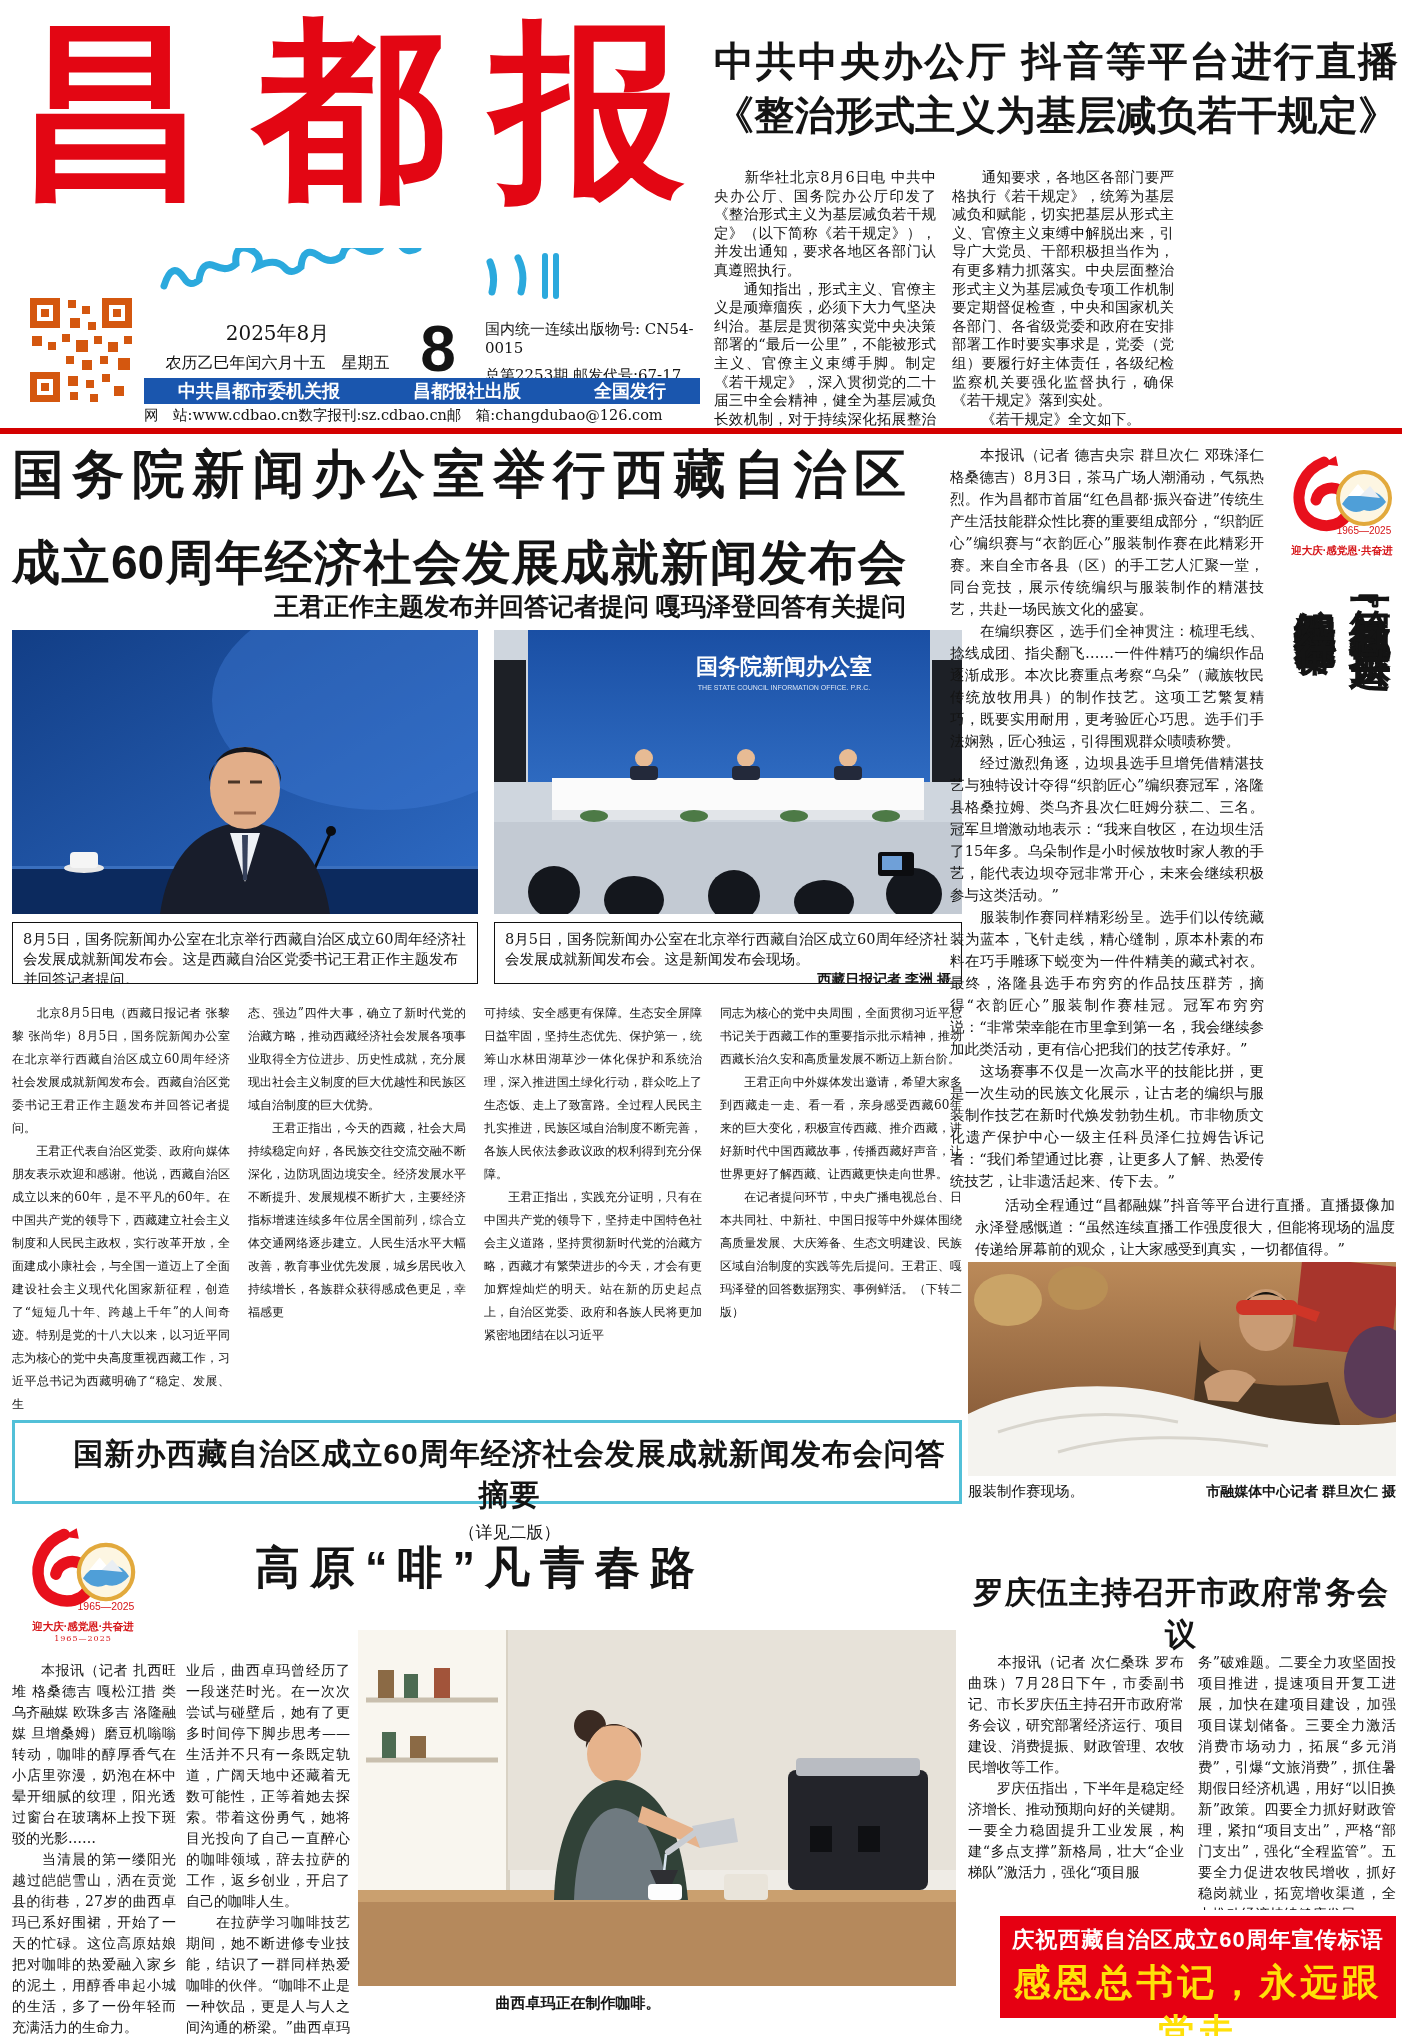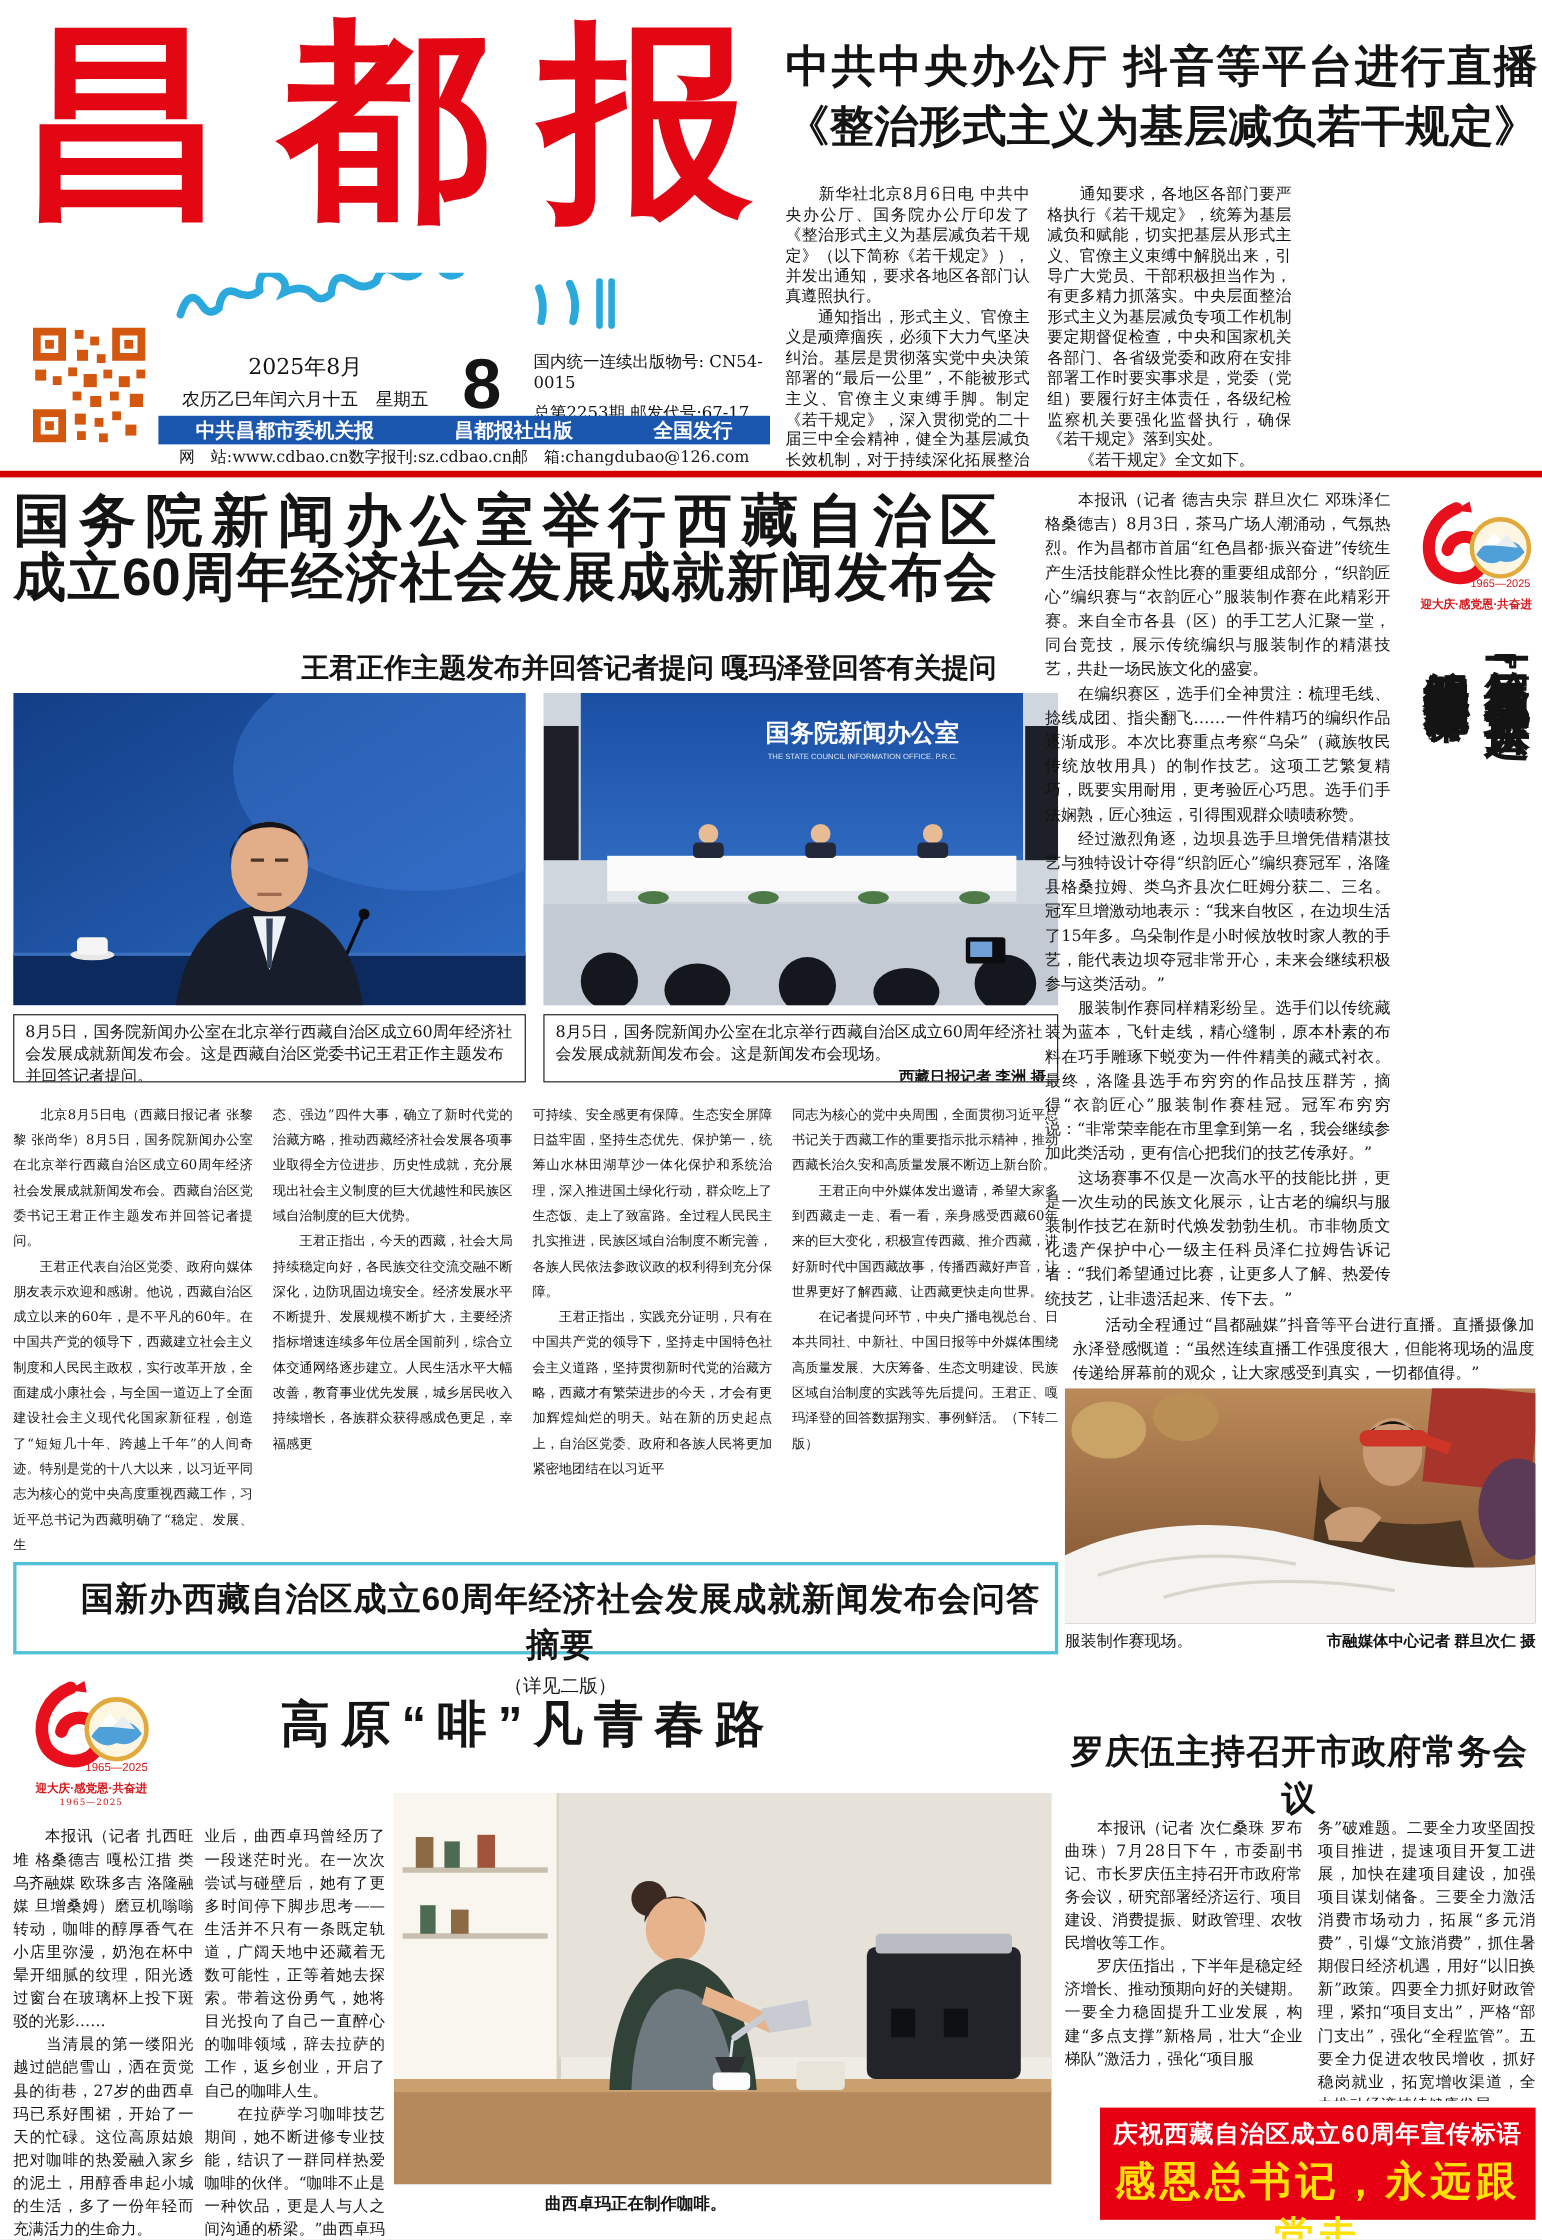--- a/index.html
+++ b/index.html
@@ -8,21 +8,21 @@
   .abs{position:absolute;}
   .hei{font-family:"Liberation Sans","DejaVu Sans",sans-serif;}
   .jcol{text-align:justify;overflow:hidden;white-space:pre-line;}
   .fill{text-align:justify;text-align-last:justify;}
   
   .mast-title{left:16px;top:2px;font-size:192px;line-height:1.12;font-weight:bold;color:#e30613;
               letter-spacing:46px;white-space:nowrap;}
   .bluebar{left:144px;top:378px;width:556px;height:26px;background:#1a56ae;color:#fff;
            display:flex;justify-content:space-between;align-items:center;padding:11px 34px;box-sizing:border-box;
            font-weight:bold;font-size:18px;}
-  .contacts{left:144px;top:406px;width:556px;display:flex;justify-content:center;font-size:14.5px;}
+  .contacts{left:144px;top:406px;width:556px;display:flex;justify-content:flex-start;font-size:14.5px;}
   .redrule{left:0;top:428px;width:1402px;height:6px;background:#d40000;}
   
   .trh{left:714px;width:684px;font-weight:bold;font-size:40px;line-height:1.05;}
   .trcol{top:168px;height:258px;width:222px;font-size:14.5px;line-height:18.6px;}
   
   .mh{left:12px;width:894px;font-weight:bold;line-height:1.1;}
   .photo{overflow:hidden;background:#dfe3e8;}
   .capbox{top:922px;height:62px;border:1.5px solid #111;padding:6px 10px;box-sizing:border-box;
           font-size:14.5px;line-height:20px;overflow:hidden;}
   .credit{display:block;text-align:right;font-weight:bold;font-family:"Liberation Sans",sans-serif;font-size:14px;}
@@ -113,21 +113,21 @@
 
   <div class="abs trh hei fill" style="top:40px;">中共中央办公厅 抖音等平台进行直播</div>
   <div class="abs trh hei fill" style="top:94px;">《整治形式主义为基层减负若干规定》</div>
 
   <div class="abs trcol jcol" style="left:714px;">　　新华社北京8月6日电 中共中央办公厅、国务院办公厅印发了《整治形式主义为基层减负若干规定》（以下简称《若干规定》），并发出通知，要求各地区各部门认真遵照执行。
 　　通知指出，形式主义、官僚主义是顽瘴痼疾，必须下大力气坚决纠治。基层是贯彻落实党中央决策部署的“最后一公里”，不能被形式主义、官僚主义束缚手脚。制定《若干规定》，深入贯彻党的二十届三中全会精神，健全为基层减负长效机制，对于持续深化拓展整治形式主义为基层减负具有重要意义。</div>
   <div class="abs trcol jcol" style="left:952px;">　　通知要求，各地区各部门要严格执行《若干规定》，统筹为基层减负和赋能，切实把基层从形式主义、官僚主义束缚中解脱出来，引导广大党员、干部积极担当作为，有更多精力抓落实。中央层面整治形式主义为基层减负专项工作机制要定期督促检查，中央和国家机关各部门、各省级党委和政府在安排部署工作时要实事求是，党委（党组）要履行好主体责任，各级纪检监察机关要强化监督执行，确保《若干规定》落到实处。
 　　《若干规定》全文如下。</div>
 
   <div class="abs mh hei fill" style="top:446px;font-size:52px;">国务院新闻办公室举行西藏自治区</div>
-  <div class="abs mh hei fill" style="top:500px;font-size:48px;">成立60周年经济社会发展成就新闻发布会</div>
+  <div class="abs mh hei fill" style="top:537px;font-size:48px;">成立60周年经济社会发展成就新闻发布会</div>
   <div class="abs hei" style="left:12px;top:590px;width:894px;text-align:right;font-weight:bold;font-size:25px;">王君正作主题发布并回答记者提问 嘎玛泽登回答有关提问</div>
 
   <div class="abs photo" style="left:12px;top:630px;width:466px;height:284px;">
     <svg width="466" height="284" viewBox="0 0 466 284">
       <defs>
         <linearGradient id="pg1" x1="0" y1="0" x2="1" y2="1">
           <stop offset="0" stop-color="#123e86"></stop>
             <stop offset="1" stop-color="#2f6cc6"></stop>
         </linearGradient>
       </defs>

